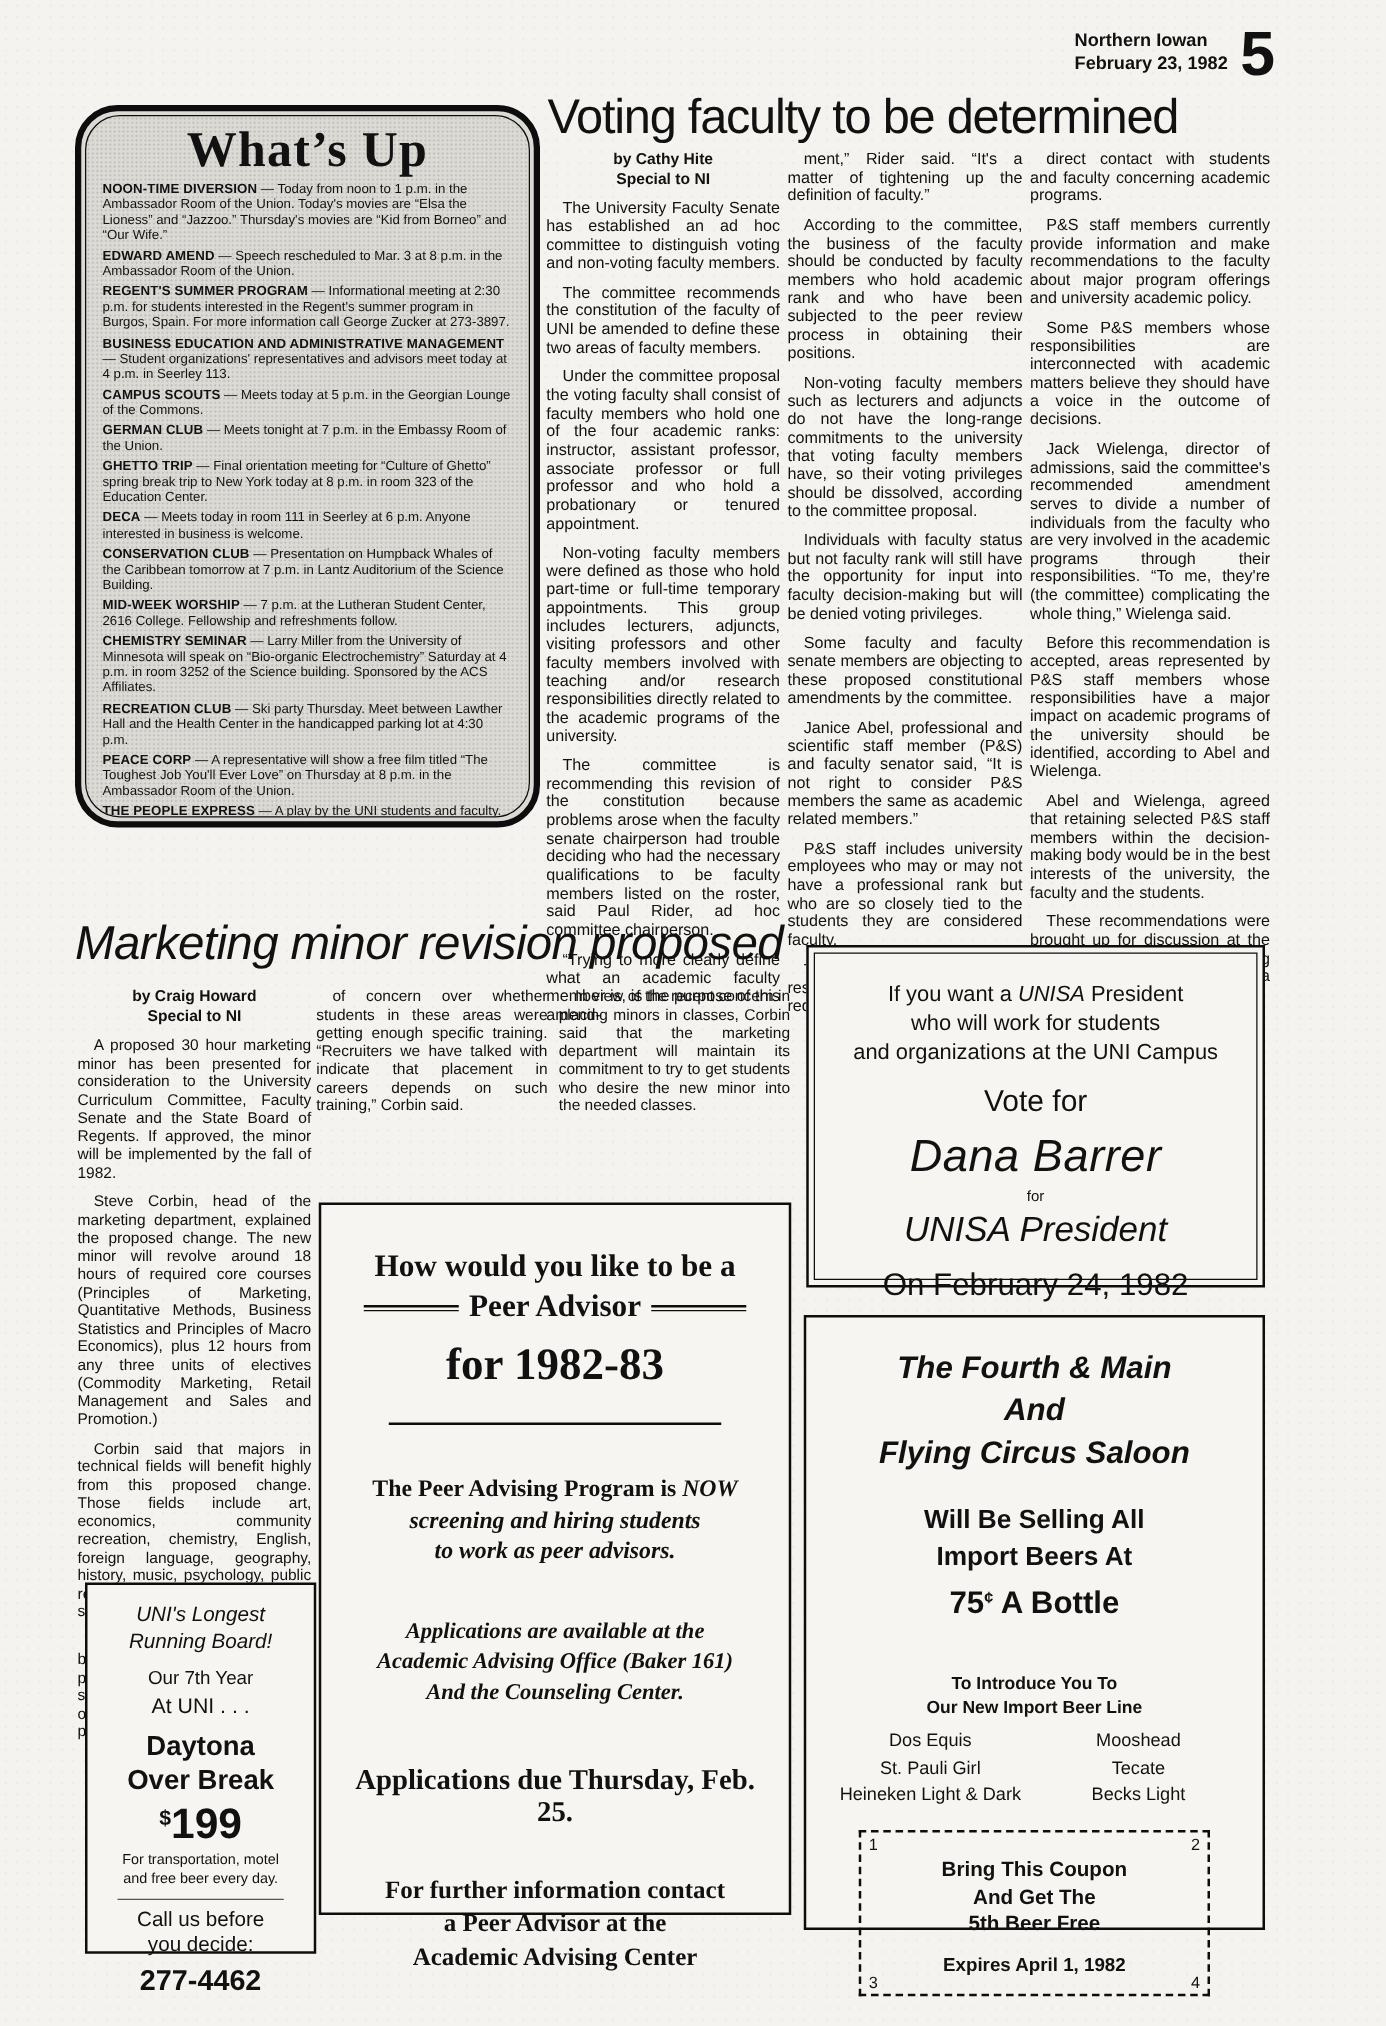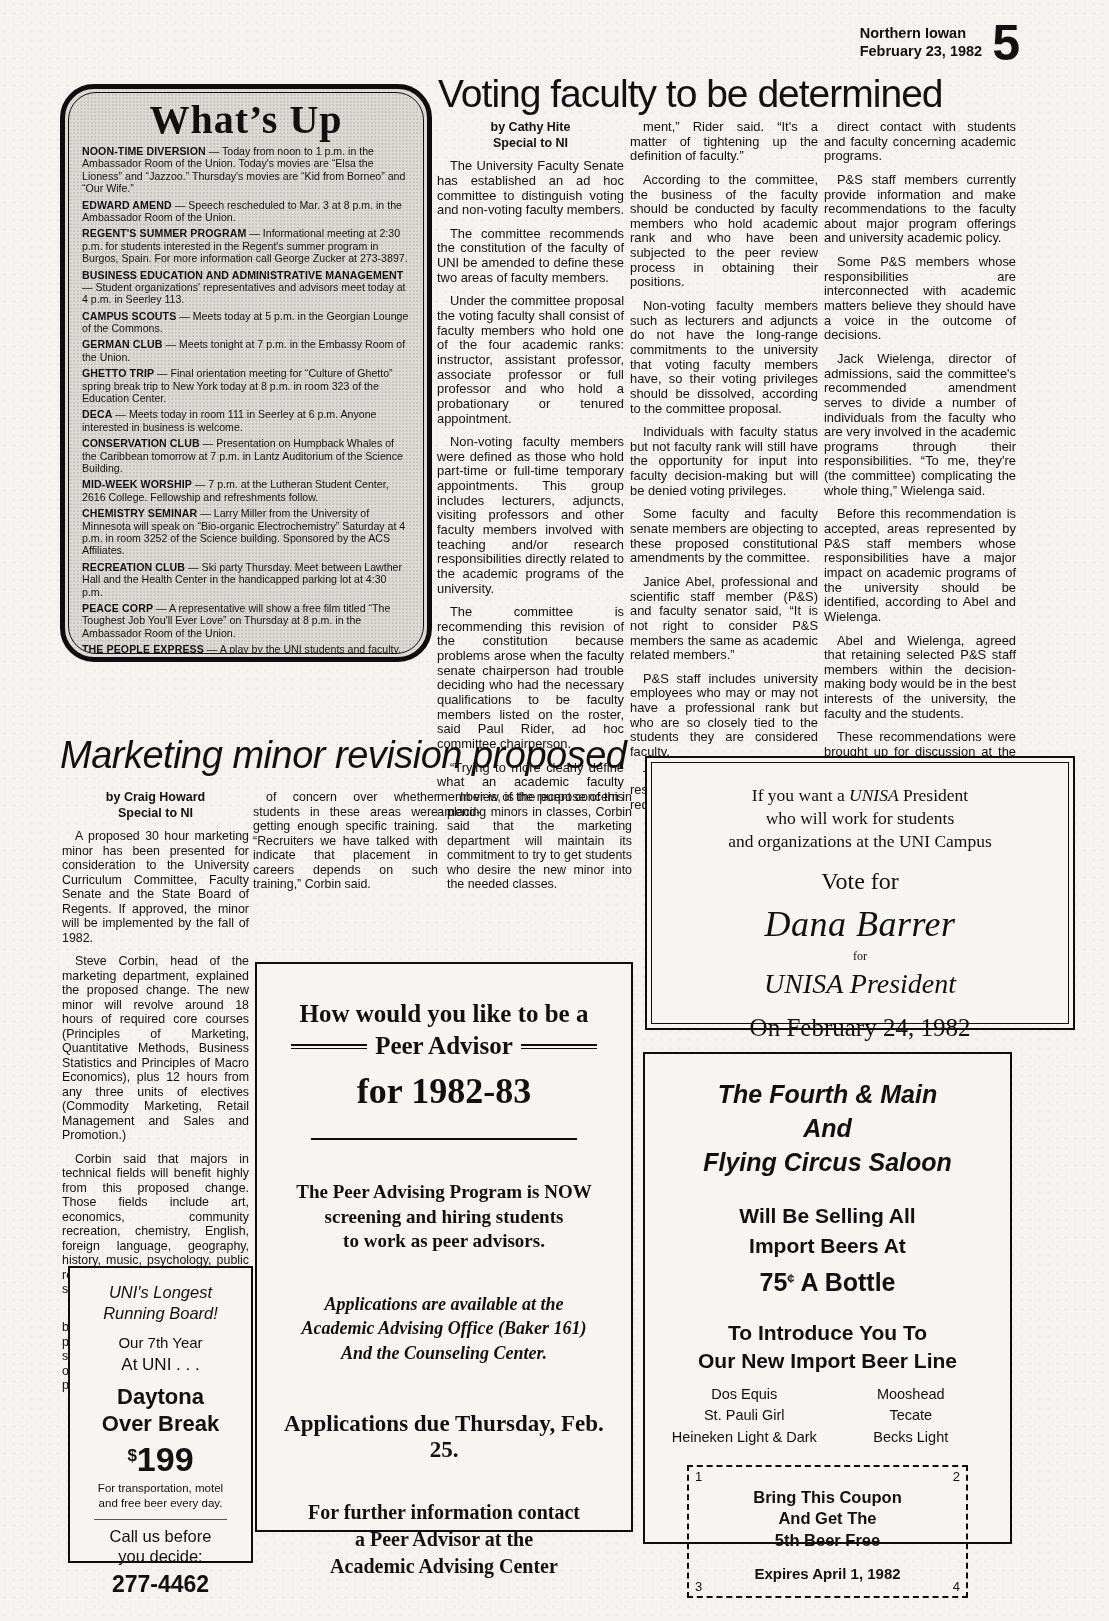--- a/index.html
+++ b/index.html
@@ -57,40 +57,40 @@
   .ad-box{position:absolute;background:#f6f5f1;border:2px solid #0d0d0d;box-sizing:border-box;}
   
   .peer-ad{left:255px;top:962px;width:378px;height:570px;padding:36px 24px 20px 24px;text-align:center;font-family:"Liberation Serif", serif;}
   .peer-l1{font-size:25px;font-weight:bold;margin:0;}
   .peer-l2-row{display:flex;align-items:center;gap:8px;margin:4px 10px 0 10px;}
   .peer-rule-double{flex:1;height:5px;border-top:2px solid #0d0d0d;border-bottom:1.5px solid #0d0d0d;box-sizing:border-box;}
   .peer-l2{font-size:25px;font-weight:bold;white-space:nowrap;}
   .peer-l3{font-size:36px;font-weight:bold;margin:10px 0 0 0;}
   .peer-hr{border:none;border-top:2px solid #0d0d0d;margin:26px 30px 0 30px;}
   .peer-now{margin-top:40px;font-size:19px;font-weight:bold;line-height:1.3;}
-  .peer-now .it{text-align:center;}
+  .peer-now .it{font-style:italic;text-align:center;}
   .peer-avail{margin-top:38px;font-size:18px;font-weight:bold;font-style:italic;line-height:1.35;}
   .peer-due{margin-top:46px;font-size:23px;font-weight:bold;}
   .peer-contact{margin-top:36px;font-size:20px;font-weight:bold;line-height:1.35;}
   
-  .unisa-ad{left:645px;top:756px;width:430px;height:274px;outline:1.5px solid #0d0d0d;outline-offset:-7px;padding:26px 14px 10px 14px;text-align:center;font-family:Liberation Serif, serif;}
+  .unisa-ad{left:645px;top:756px;width:367px;height:274px;outline:1.5px solid #0d0d0d;outline-offset:-7px;padding:26px 14px 10px 14px;text-align:center;font-family:Liberation Sans, sans-serif;}
   .unisa-intro{font-size:17.5px;line-height:1.3;margin:0;}
   .unisa-intro .it{font-style:italic;}
   .unisa-vote{font-size:24px;margin-top:16px;}
   .unisa-candidate{font-size:36px;font-style:italic;margin-top:8px;letter-spacing:0.5px;}
   .unisa-for{font-size:12px;margin-top:4px;}
   .unisa-office{font-size:28px;font-style:italic;margin-top:4px;}
   .unisa-date{font-size:25px;margin-top:14px;}
   
   .saloon-ad{left:643px;top:1052px;width:369px;height:492px;padding:24px 16px 12px 16px;text-align:center;}
   .saloon-name{font-size:25px;font-weight:bold;font-style:italic;line-height:1.35;margin:0;}
   .saloon-selling{font-size:21px;font-weight:bold;line-height:1.4;margin-top:22px;}
   .saloon-price{font-size:25px;font-weight:bold;margin-top:8px;}
   .saloon-price sup{font-size:13px;vertical-align:8px;}
-  .saloon-intro{font-size:21px;font-weight:bold;line-height:1.35;margin-top:22px;}
+  .saloon-intro{font-size:14px;font-weight:bold;line-height:1.35;margin-top:40px;}
   .beer-grid{display:grid;grid-template-columns:1fr 1fr;margin-top:8px;font-size:14.5px;line-height:1.5;}
   .coupon{position:relative;border:2px dashed #0d0d0d;margin:16px 26px 0 26px;padding:20px 10px 8px 10px;}
   .coupon-corner{position:absolute;font-size:13px;}
   .coupon-corner.c1{top:2px;left:6px;}
   .coupon-corner.c2{top:2px;right:6px;}
   .coupon-corner.c3{bottom:2px;left:6px;}
   .coupon-corner.c4{bottom:2px;right:6px;}
   .coupon-lines{font-size:16.5px;font-weight:bold;line-height:1.3;margin:0;}
   .coupon-expires{font-size:15px;font-weight:bold;margin-top:14px;margin-bottom:6px;}
   

